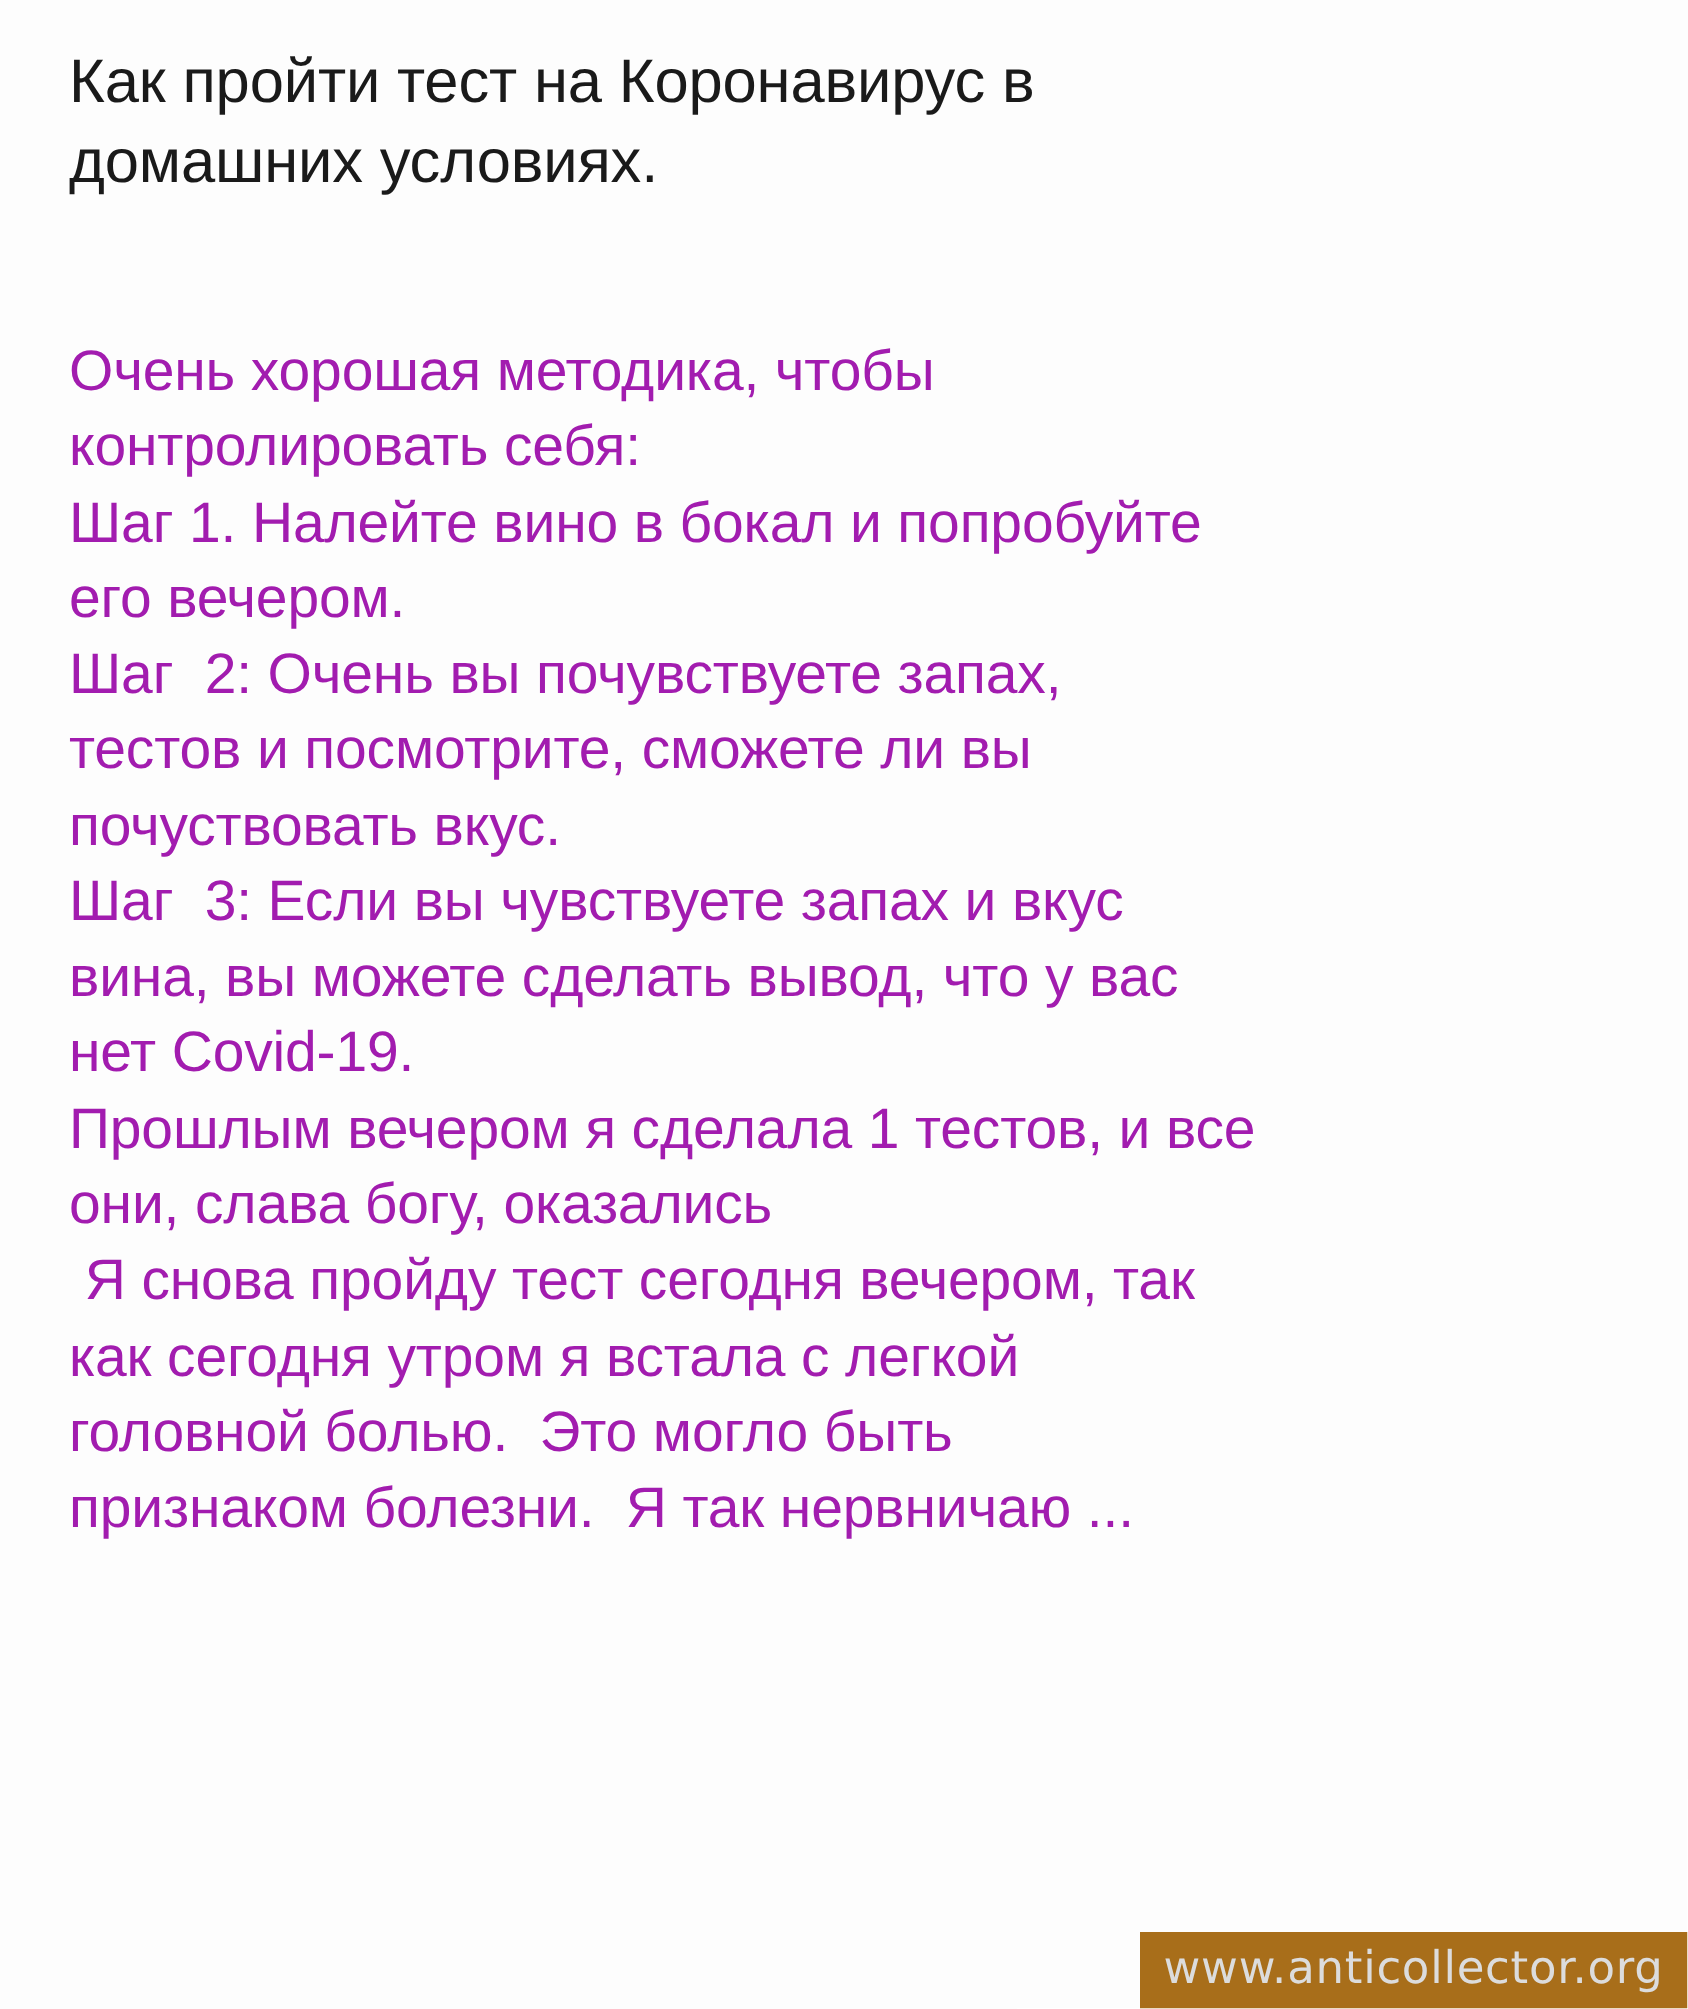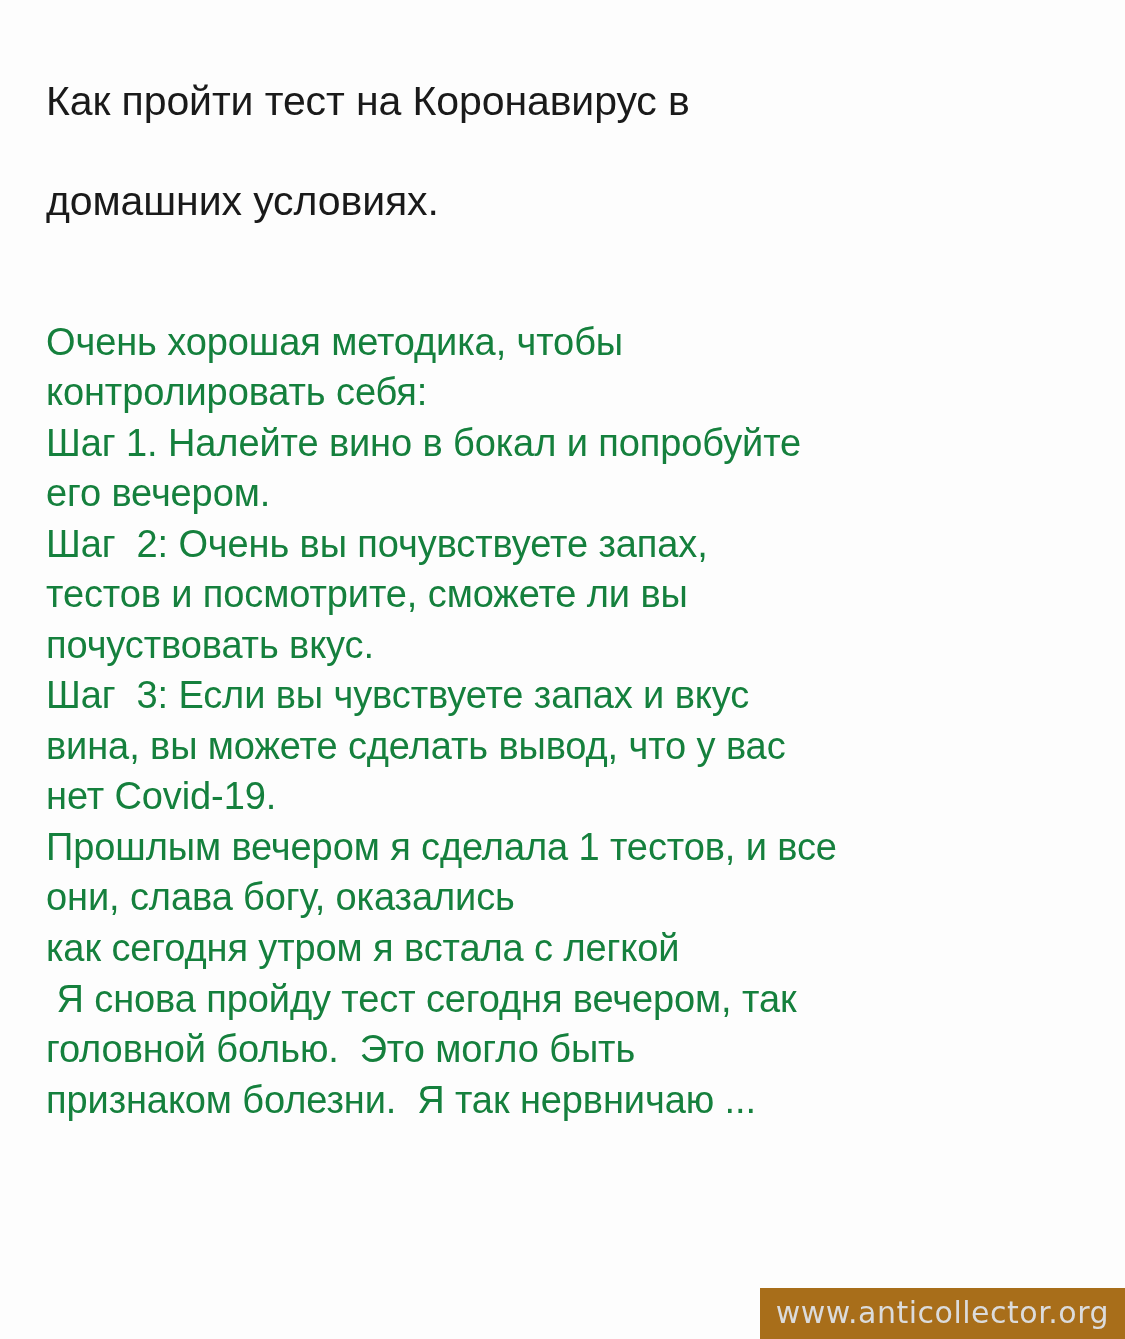--- a/index.html
+++ b/index.html
@@ -27,30 +27,29 @@
     font-size: 41px;
     line-height: 1.30;
     font-weight: 400;
     color: #1a1a1a;
     letter-spacing: -0.1px;
     max-width: 860px;
   }
   .title-block .line {
     display: block;
     white-space: pre;
-    margin-top: 47px;
   }
   .gap {
     height: 88px;
   }
   .body-block {
     font-size: 38px;
     line-height: 1.33;
     font-weight: 400;
-    color: #15803d;
+    color: #a21caf;
     letter-spacing: -0.1px;
   }
   .body-block .line {
     display: block;
     white-space: pre;
   }
   .watermark {
     position: absolute;
     right: 0;
     bottom: 0;
@@ -81,21 +80,21 @@
     <span class="line">Шаг 1. Налейте вино в бокал и попробуйте</span>
     <span class="line">его вечером.</span>
     <span class="line">Шаг  2: Очень вы почувствуете запах,</span>
     <span class="line">тестов и посмотрите, сможете ли вы</span>
     <span class="line">почуствовать вкус.</span>
     <span class="line">Шаг  3: Если вы чувствуете запах и вкус</span>
     <span class="line">вина, вы можете сделать вывод, что у вас</span>
     <span class="line">нет Covid-19.</span>
     <span class="line">Прошлым вечером я сделала 1 тестов, и все</span>
     <span class="line">они, слава богу, оказались</span>
+    <span class="line"> Я снова пройду тест сегодня вечером, так</span>
     <span class="line">как сегодня утром я встала с легкой</span>
-    <span class="line"> Я снова пройду тест сегодня вечером, так</span>
     <span class="line">головной болью.  Это могло быть</span>
     <span class="line">признаком болезни.  Я так нервничаю ...</span>
   </div>
 
   <div class="watermark">www.anticollector.org</div>
 
 </div>
 
 </body></html>

